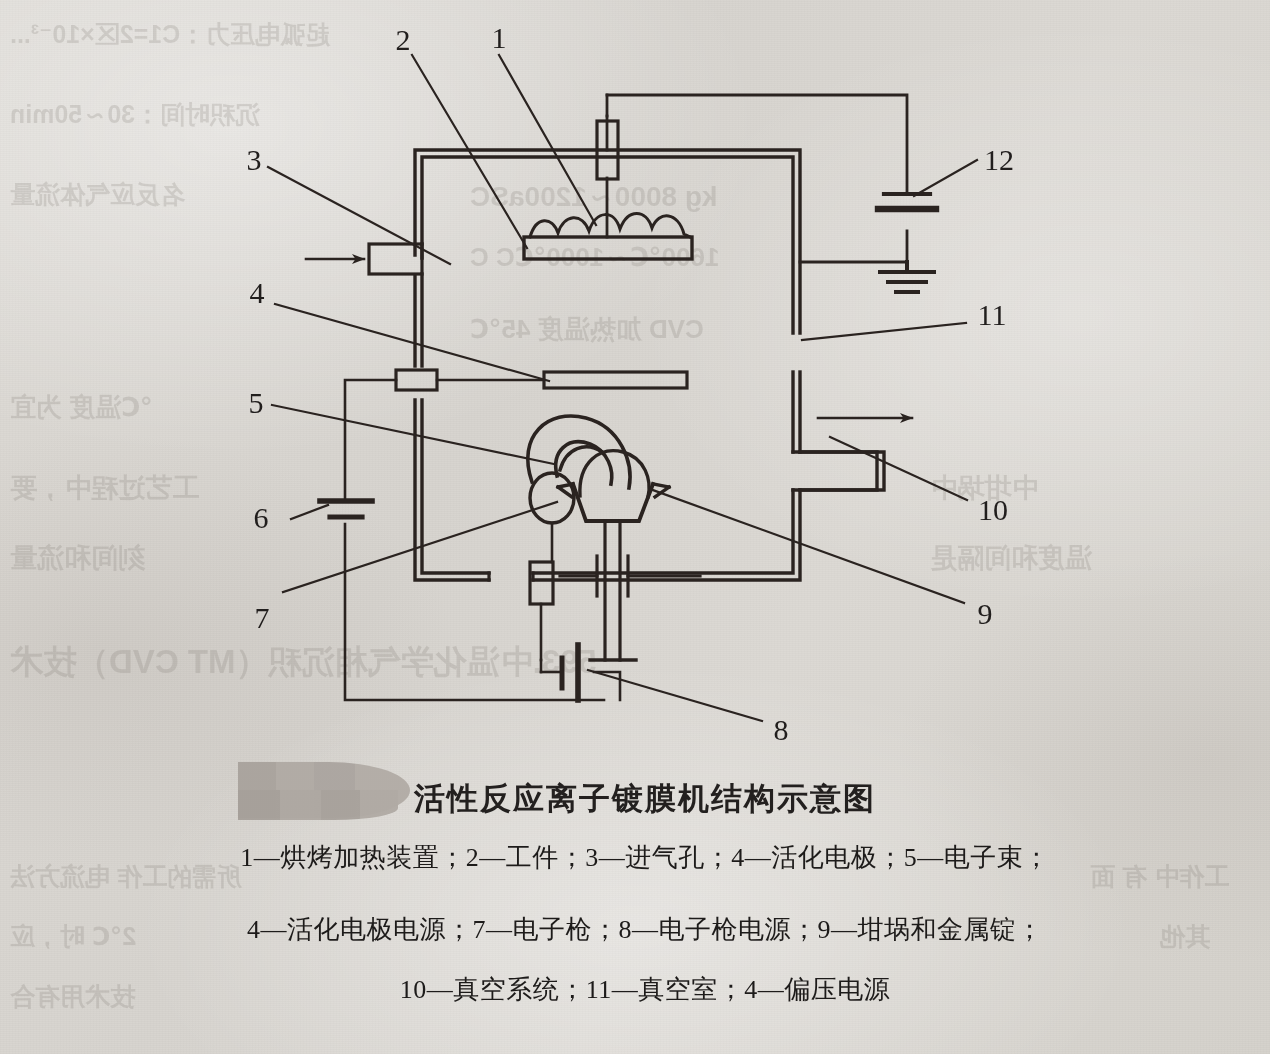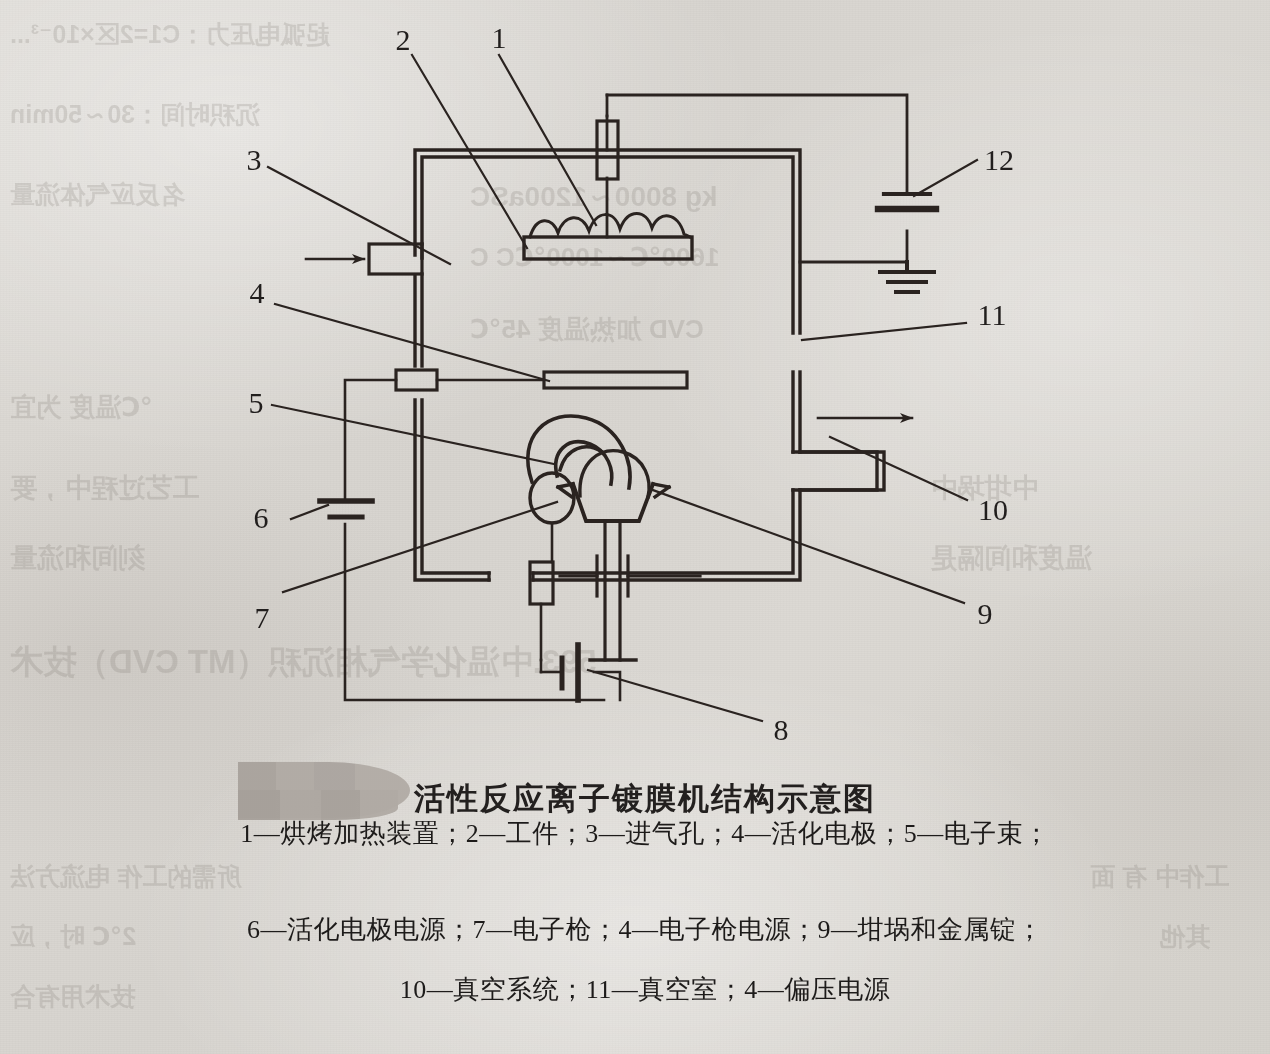--- a/index.html
+++ b/index.html
@@ -74,21 +74,21 @@
     font-weight: bold;
     letter-spacing: 2px;
     font-family: "Liberation Serif", "DejaVu Serif", serif;
   }
   .legend-line {
     font-size: 26px;
     letter-spacing: 0.5px;
     font-family: "Liberation Serif", "DejaVu Serif", serif;
     color: #1d1b1a;
   }
-  #legend-line-1 { top: 816px; }
+  #legend-line-1 { top: 840px; }
   #legend-line-2 { top: 912px; }
   #legend-line-3 { top: 972px; }
 
   
   #redaction-patch {
     position: absolute;
     left: 238px;
     top: 762px;
     width: 172px;
     height: 56px;
@@ -311,16 +311,16 @@
       <text class="lbl" x="999" y="170" text-anchor="middle">12</text>
     </g>
   </svg>
 
   <div id="redaction-patch"></div>
   <div id="redaction-patch-2"></div>
 
   <div class="caption-block" id="figure-title">活性反应离子镀膜机结构示意图</div>
 
   <div class="caption-block legend-line" id="legend-line-1">1—烘烤加热装置；2—工件；3—进气孔；4—活化电极；5—电子束；</div>
-  <div class="caption-block legend-line" id="legend-line-2">6—活化电极电源；7—电子枪；4—电子枪电源；9—坩埚和金属锭；</div>
+  <div class="caption-block legend-line" id="legend-line-2">4—活化电极电源；7—电子枪；8—电子枪电源；9—坩埚和金属锭；</div>
   <div class="caption-block legend-line" id="legend-line-3">10—真空系统；11—真空室；4—偏压电源</div>
 
 </div>
 
 </body></html>

